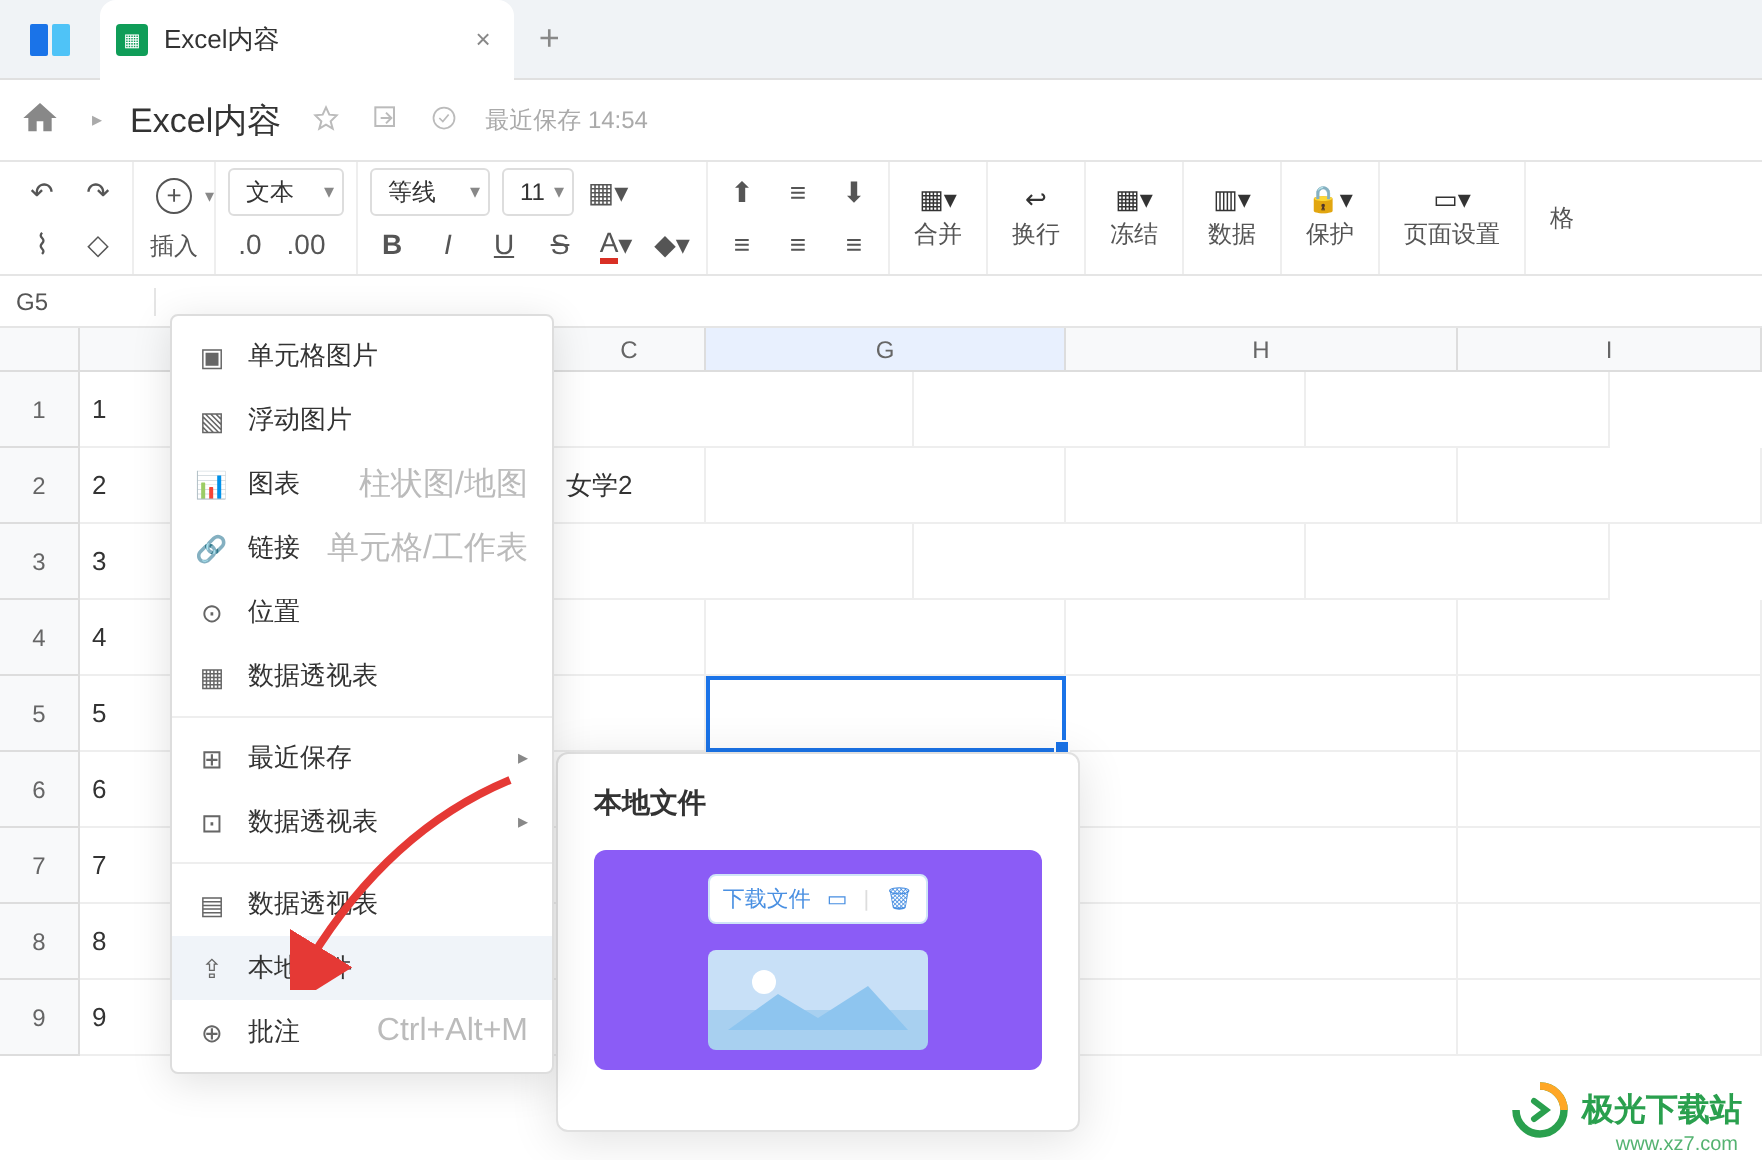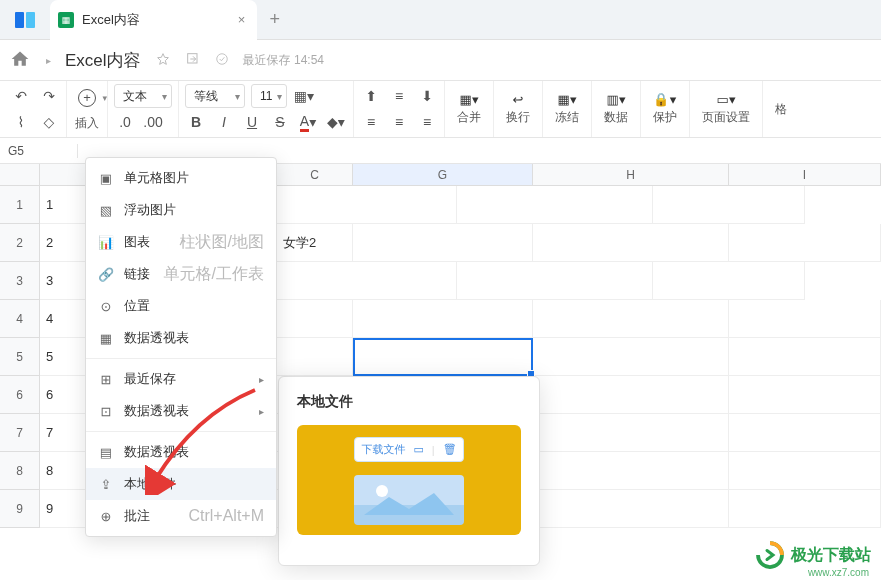--- a/index.html
+++ b/index.html
@@ -59,21 +59,21 @@
     .menu-hint { margin-left: auto; font-size: 16px; color: #bbb; }
     .menu-sep { height: 1px; background: #eee; margin: 4px 0; }
     .menu-sub { margin-left: auto; color: #888; font-size: 10px; }
     
     
     .arrow { position: absolute; top: 385px; left: 145px; z-index: 150; pointer-events: none; }
     
     
     .tooltip-card { position: absolute; top: 376px; left: 278px; width: 262px; background: #fff; border: 1px solid #e0e0e0; box-shadow: 0 4px 24px rgba(0,0,0,0.12); border-radius: 6px; padding: 16px 18px; z-index: 90; }
     .tooltip-title { font-size: 14px; font-weight: bold; margin-bottom: 14px; }
-    .tooltip-preview { background: #eab308; border-radius: 6px; height: 110px; display: flex; align-items: center; justify-content: center; margin-bottom: 14px; position: relative; }
+    .tooltip-preview { background: #8b5cf6; border-radius: 6px; height: 110px; display: flex; align-items: center; justify-content: center; margin-bottom: 14px; position: relative; }
     .preview-inner { background: #fff; border-radius: 4px; padding: 4px 6px; display: flex; align-items: center; gap: 8px; font-size: 11px; color: #4a90e2; position: absolute; top: 12px; border: 1px solid #d0e4f7; }
     .preview-img { position: absolute; bottom: 10px; width: 110px; height: 50px; background: linear-gradient(180deg, #c8e0f7 60%, #a8d0f0 60%); border-radius: 4px; }
     .tooltip-desc { font-size: 12px; color: #555; text-align: center; }
     
     
     .sel-box { position: absolute; border: 2px solid #1a73e8; pointer-events: none; z-index: 50; }
     .sel-box::after { content: ""; position: absolute; right: -4px; bottom: -4px; width: 6px; height: 6px; background: #1a73e8; border: 1px solid #fff; }
     
     
     .watermark { position: absolute; bottom: 10px; right: 10px; display: flex; align-items: center; gap: 6px; z-index: 200; }

